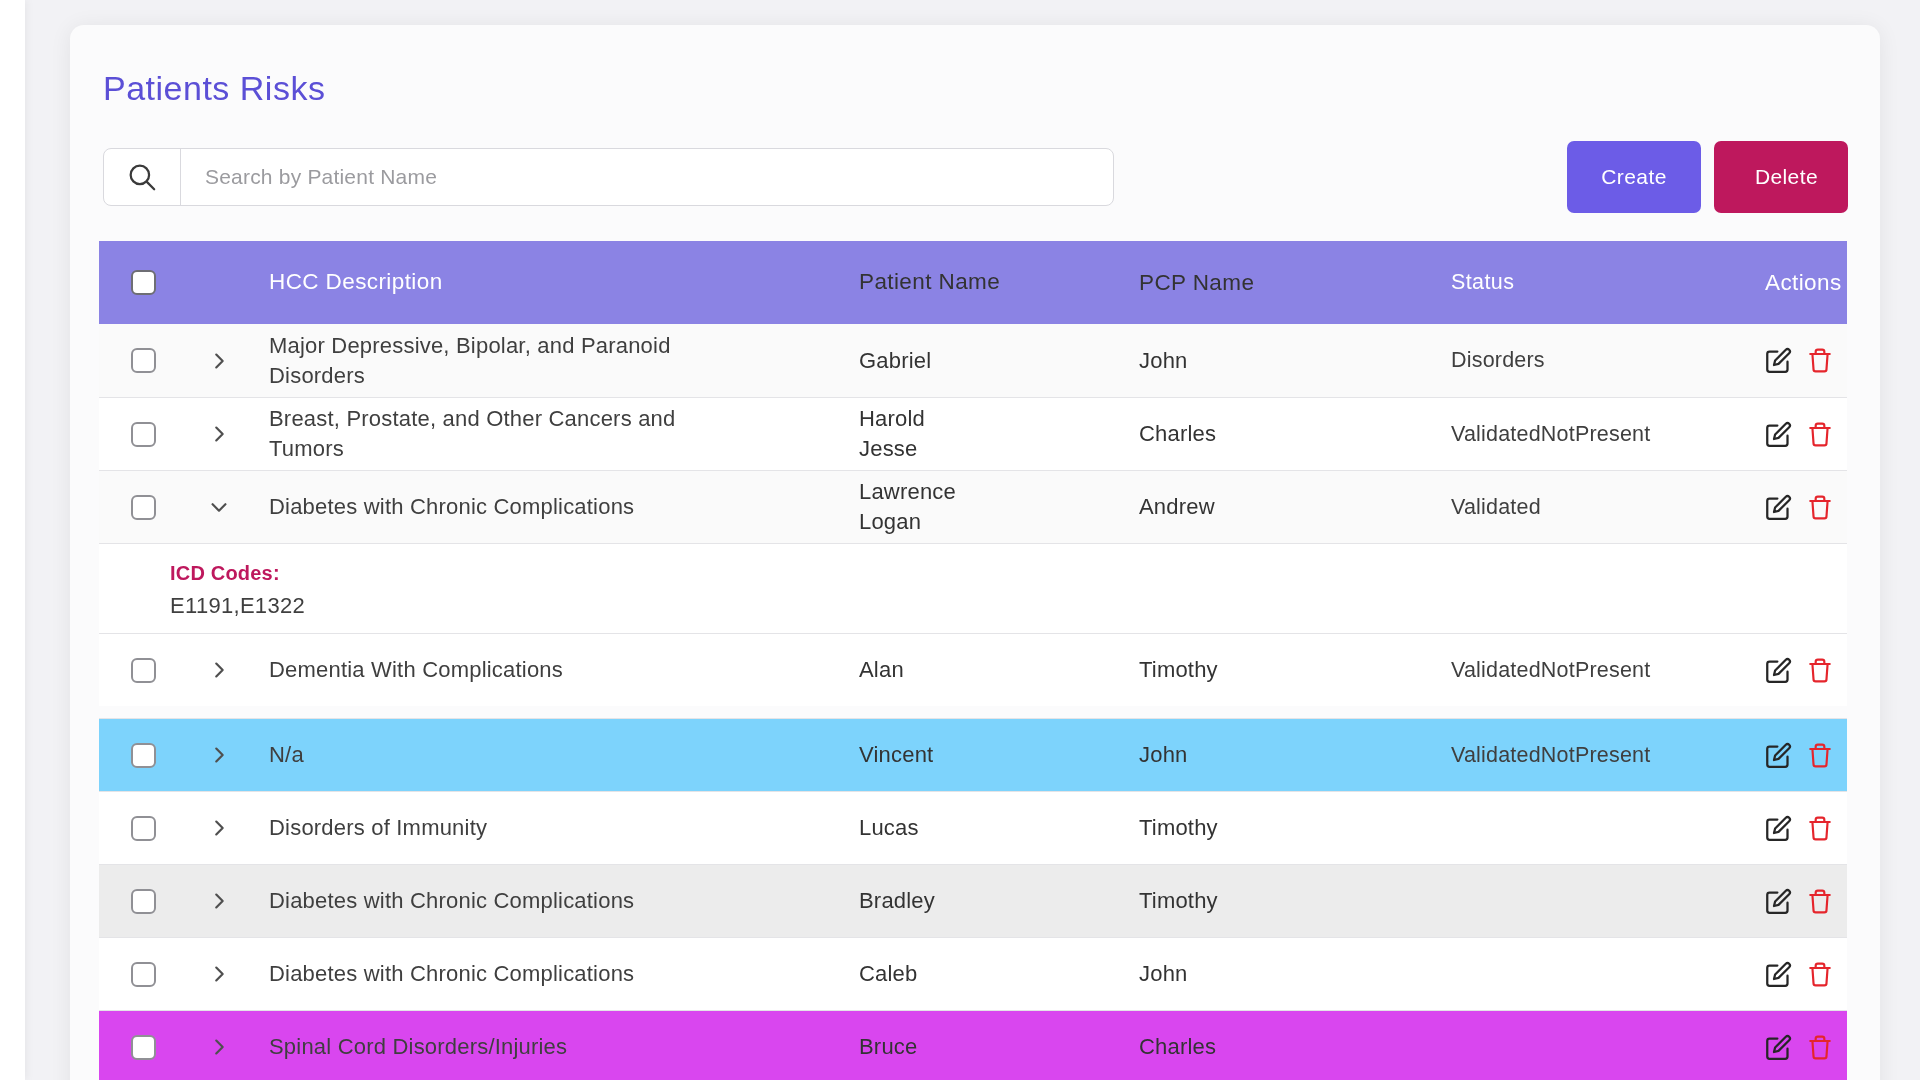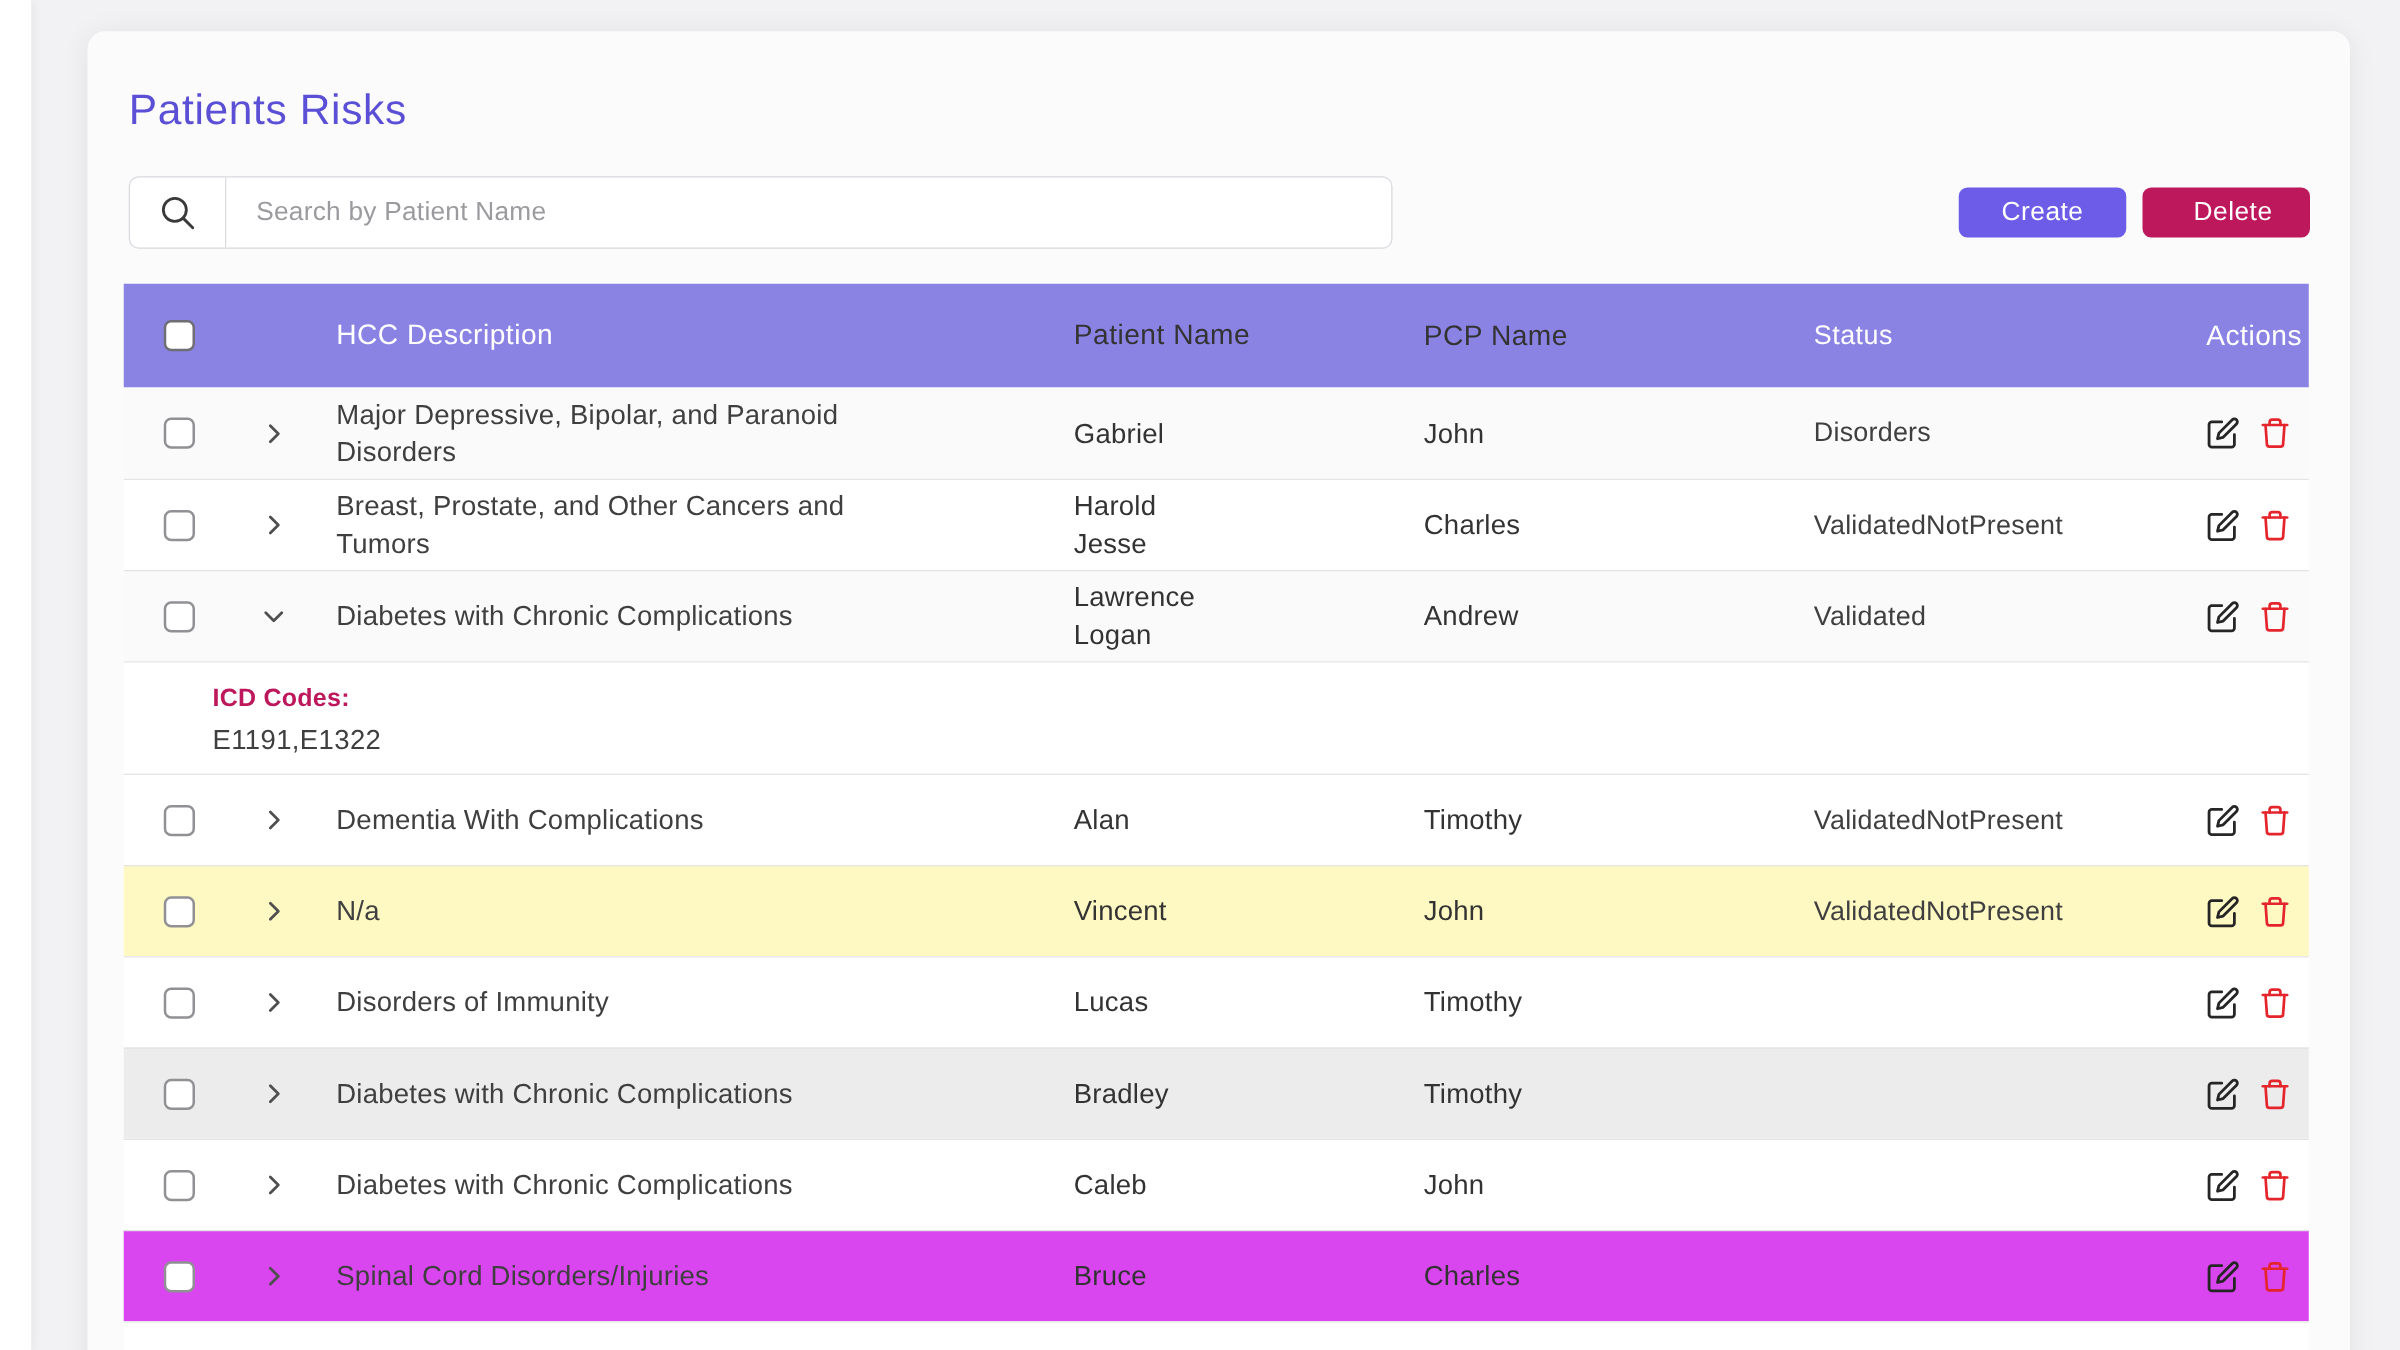--- a/index.html
+++ b/index.html
@@ -39,21 +39,21 @@
     border-right: 1px solid #d9d9de;
   }
   .search-box input {
     flex: 1; border: none; outline: none; background: transparent;
     padding: 0 24px; font-size: 21px; color: #444;
     font-family: "Liberation Sans", sans-serif; letter-spacing: 0.2px;
   }
   .search-box input::placeholder { color: #9b9b9f; }
   .btn-group { display: flex; gap: 13px; }
   .btn {
-    height: 40px; min-width: 134px; padding: 0 30px;
+    height: 72px; min-width: 134px; padding: 0 30px;
     border: none; border-radius: 7px; cursor: pointer;
     font-size: 21px; color: #ffffff; letter-spacing: 0.4px;
     font-family: "Liberation Sans", sans-serif;
   }
   .btn-create { background: #6c5ce7; }
   .btn-delete { background: #be185d; text-align: right; }
   
   .table { margin-top: 28px; width: 1748px; }
   .t-head {
     height: 83px; background: #8b83e4; color: #ffffff;
@@ -250,21 +250,21 @@
       </button>
       <button class="icon-btn">
         <svg width="26" height="27" viewBox="0 0 24 24" fill="none" stroke="#e5252c" stroke-width="2" stroke-linecap="round" stroke-linejoin="round">
           <path d="M3 6h18"></path>
           <path d="M8 6V4a2 2 0 0 1 2-2h4a2 2 0 0 1 2 2v2"></path>
           <path d="M19 6l-1 14a2 2 0 0 1-2 2H8a2 2 0 0 1-2-2L5 6"></path>
         </svg>
       </button>
     </div>
   </div>
-        <div class="t-row" style="background: #fef9c3;">
+        <div class="t-row" style="background: #7dd3fc; margin-top: 12px;">
     <div class="col-check">
             <span class="checkbox"></span>
           </div>
     <div class="col-chev">
       <span class="chev">
         <svg width="22" height="22" viewBox="0 0 24 24" fill="none" stroke="#4f4f4f" stroke-width="2.4" stroke-linecap="round" stroke-linejoin="round">
           <polyline points="9 5 16 12 9 19"></polyline>
         </svg>
       </span>
     </div>

